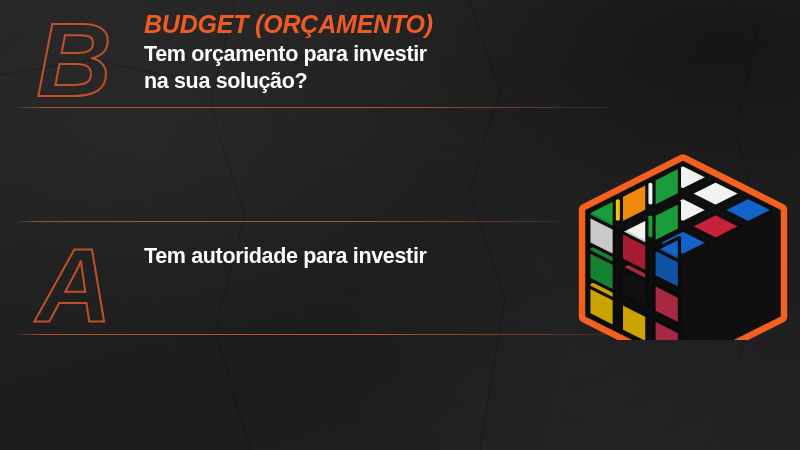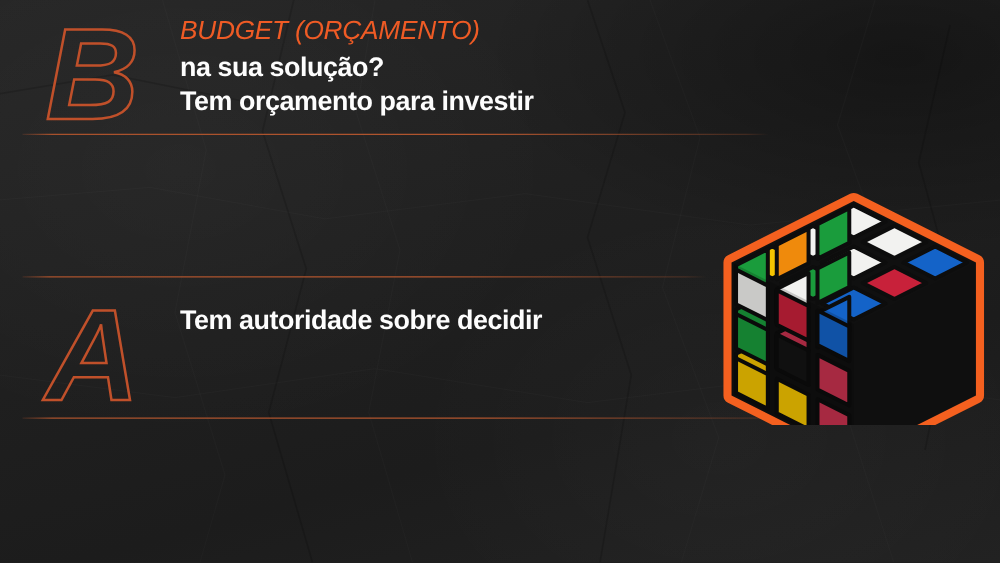--- a/index.html
+++ b/index.html
@@ -71,22 +71,22 @@
   
   .textblock {
     position:absolute;
     left:144px;
     width:420px;
   }
   .t-0 { top:10px; }
   .t-1 { top:124px; }
 
   .heading {
-    font-size:21px;
-    font-weight:normal;
+    font-size:25px;
+    font-weight:bold;
     font-style:italic;
     color:#ef5b25;
     letter-spacing:-.2px;
     line-height:25px;
     white-space:nowrap;
   }
   .body {
     margin-top:4px;
     font-size:21.5px;
     font-weight:bold;
@@ -123,32 +123,32 @@
       <path d="M760 20 L735 130 L765 240 L740 360"></path>
       <path d="M0 75 L90 60 L200 82"></path>
     </g>
   </svg>
 
   <div class="row row-0">
     <div class="letter l-0">B</div>
     <div class="textblock t-0">
       <div class="heading">BUDGET (ORÇAMENTO)</div>
       <div class="body">
+        <div>Tem orçamento para investir</div>
         <div>na sua solução?</div>
-        <div>Tem orçamento para investir</div>
       </div>
     </div>
   </div>
   <div class="divider div-0"></div>
 
   <div class="row row-1">
     <div class="letter l-1">A</div>
     <div class="textblock t-1">
       <div class="body">
-        <div>Tem autoridade sobre decidir</div>
+        <div>Tem autoridade para investir</div>
       </div>
     </div>
   </div>
   <div class="divider div-1"></div>
 
   <div class="row row-2">
     
     
   </div>
   <div class="divider div-2"></div>

